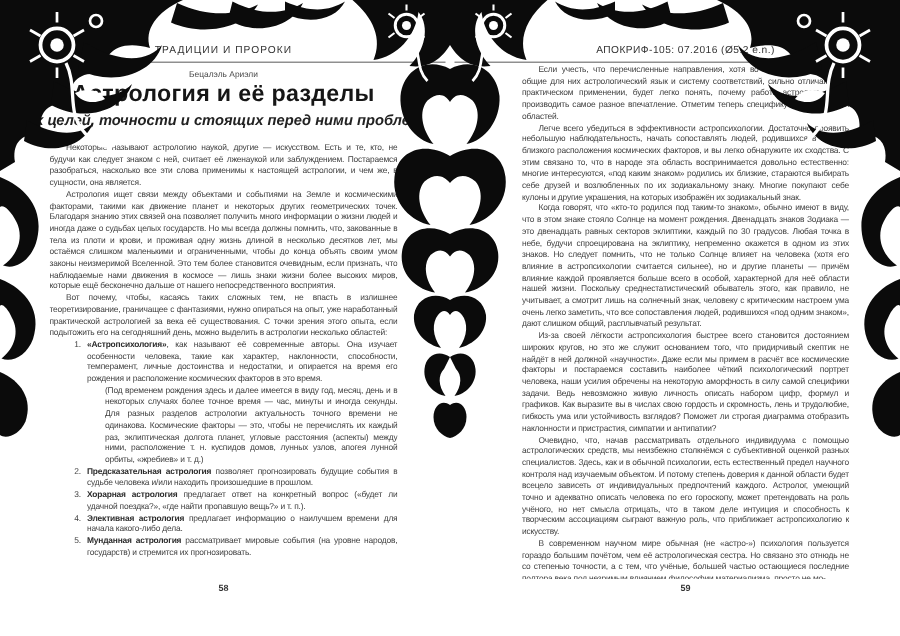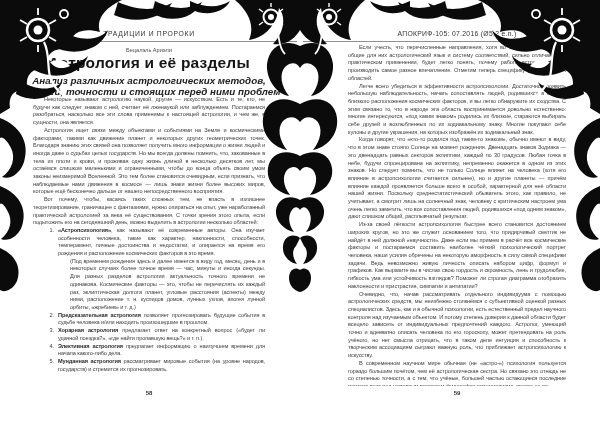--- a/index.html
+++ b/index.html
@@ -64,21 +64,20 @@
 </head>
 <body>
 
 <div class="page" id="page-l">
   <div class="running-head" id="head-l">ТРАДИЦИИ И ПРОРОКИ</div>
   <div class="head-rule" id="rule-l"></div>
 
   <div class="author">Бецалэль Ариэли</div>
   <div class="title">Астрология и её разделы</div>
   <div class="subtitle">
-    <div>Анализ различных астрологических методов,</div>
     <div>их целей, точности и стоящих перед ними проблем</div>
   </div>
 
   <div class="body-col" id="body-l">
     <p class="para">Некоторые называют астрологию наукой, другие — искусством. Есть и те, кто, не будучи как следует знаком с ней, считает её лженаукой или заблуждением. Постараемся разобраться, насколько все эти слова применимы к настоящей астрологии, и чем же, в сущности, она является.</p>
     <p class="para">Астрология ищет связи между объектами и событиями на Земле и космическими факторами, такими как движение планет и некоторых других геометрических точек. Благодаря знанию этих связей она позволяет получить много информации о жизни людей и иногда даже о судьбах целых государств. Но мы всегда должны помнить, что, закованные в тела из плоти и крови, и проживая одну жизнь длиной в несколько десятков лет, мы остаёмся слишком маленькими и ограниченными, чтобы до конца объять своим умом законы неизмеримой Вселенной. Это тем более становится очевидным, если признать, что наблюдаемые нами движения в космосе — лишь знаки жизни более высоких миров, которые ещё бесконечно дальше от нашего непосредственного восприятия.</p>
     <p class="para">Вот почему, чтобы, касаясь таких сложных тем, не впасть в излишнее теоретизирование, граничащее с фантазиями, нужно опираться на опыт, уже наработанный практической астрологией за века её существования. С точки зрения этого опыта, если подытожить его на сегодняшний день, можно выделить в астрологии несколько областей:</p>
     <ol class="list">
       <li class="li">
         <span class="num">1.</span>

